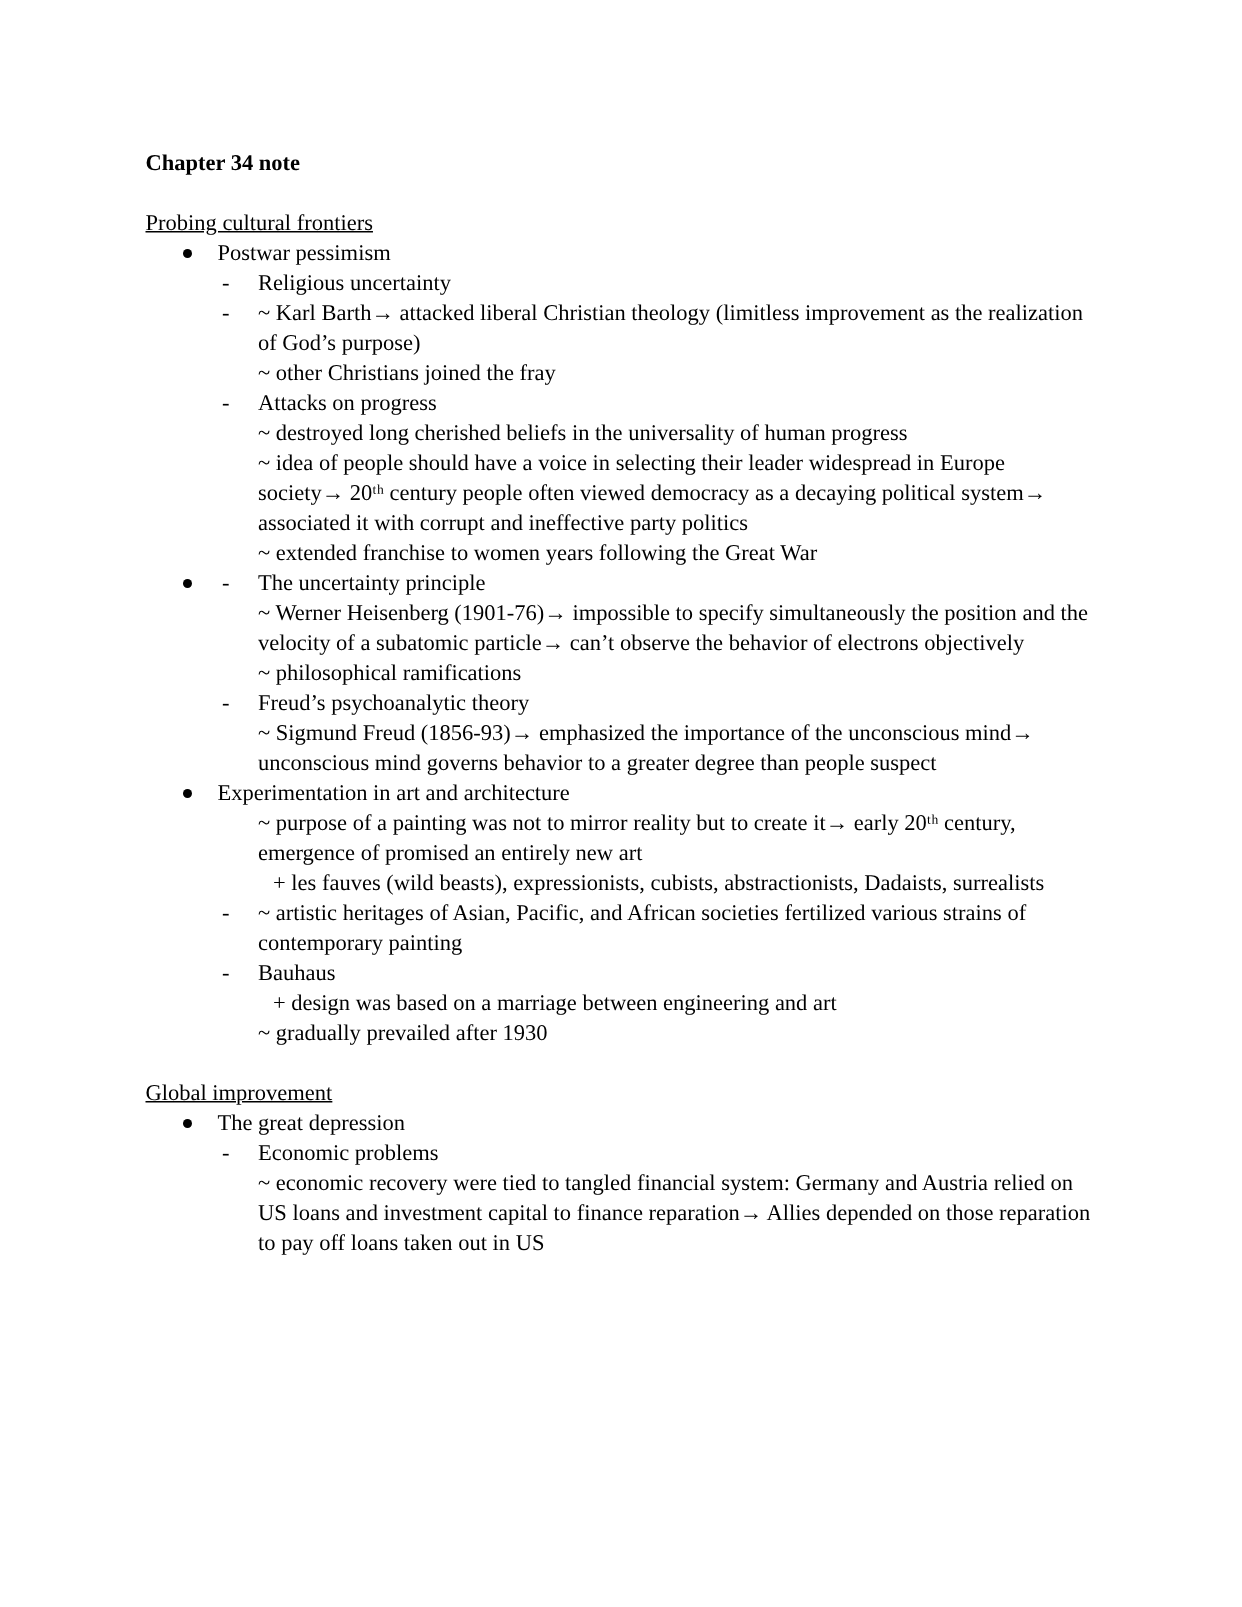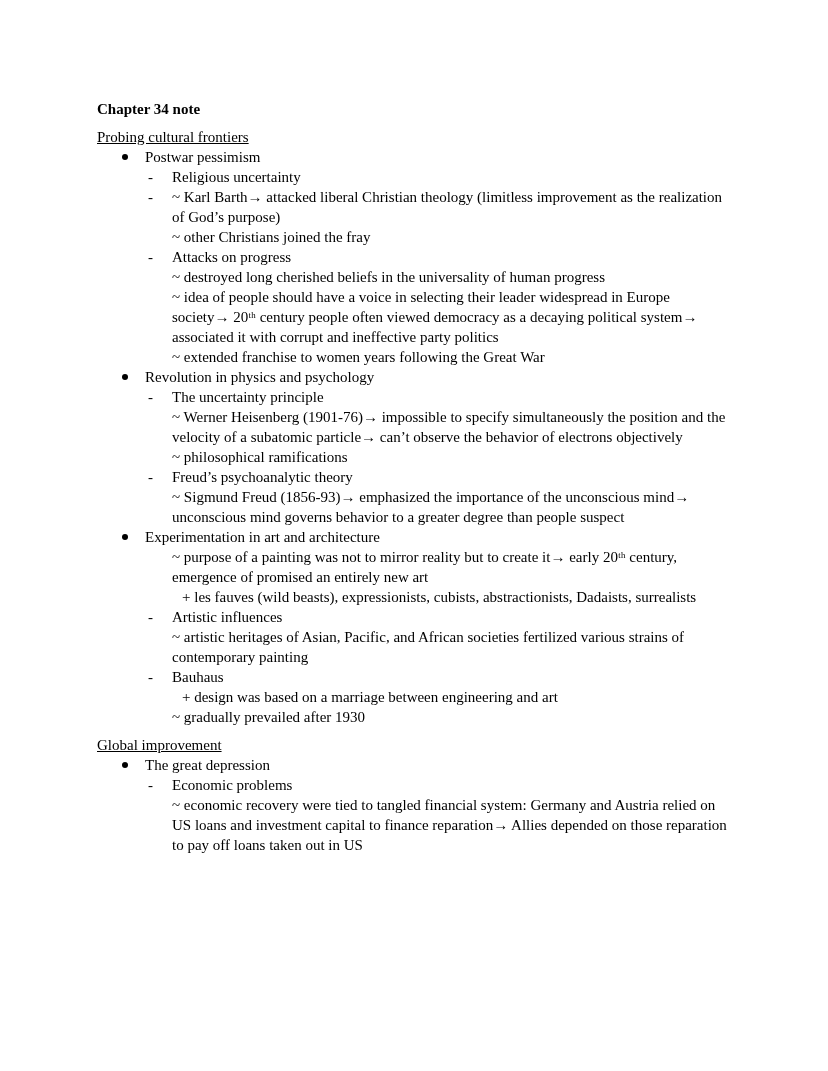--- a/index.html
+++ b/index.html
@@ -18,21 +18,21 @@
   }
   .doc {
     padding: 99px 97px 0 97px;
     box-sizing: border-box;
     width: 828px;
   }
   .title {
     font-weight: bold;
   }
   .heading {
-    margin-top: 8px;
+    margin-top: 20px;
     text-decoration: underline;
   }
   .bullet {
     position: relative;
     padding-left: 48px;
   }
   .bullet-dot {
     position: absolute;
     left: 25px;
     top: 7px;
@@ -77,21 +77,20 @@
           <div class="item">
             <span class="dash">-</span>
             <div class="item-head">Attacks on progress</div>
             <div class="para">~ destroyed long cherished beliefs in the universality of human progress</div>
             <div class="para">~ idea of people should have a voice in selecting their leader widespread in Europe society→ 20ᵗʰ century people often viewed democracy as a decaying political system→ associated it with corrupt and ineffective party politics</div>
             <div class="para">~ extended franchise to women years following the Great War</div>
           </div>
         </div>
         <div class="bullet">
           <span class="bullet-dot"></span>
-          <div class="bullet-label">Revolution in physics and psychology</div>
           <div class="item">
             <span class="dash">-</span>
             <div class="item-head">The uncertainty principle</div>
             <div class="para">~ Werner Heisenberg (1901-76)→ impossible to specify simultaneously the position and the velocity of a subatomic particle→ can’t observe the behavior of electrons objectively</div>
             <div class="para">~ philosophical ramifications</div>
           </div>
           <div class="item">
             <span class="dash">-</span>
             <div class="item-head">Freud’s psychoanalytic theory</div>
             <div class="para">~ Sigmund Freud (1856-93)→ emphasized the importance of the unconscious mind→ unconscious mind governs behavior to a greater degree than people suspect</div>
@@ -99,21 +98,20 @@
         </div>
         <div class="bullet">
           <span class="bullet-dot"></span>
           <div class="bullet-label">Experimentation in art and architecture</div>
           <div class="item">
             <div class="para">~ purpose of a painting was not to mirror reality but to create it→ early 20ᵗʰ century, emergence of promised an entirely new art</div>
             <div class="para plus">+ les fauves (wild beasts), expressionists, cubists, abstractionists, Dadaists, surrealists</div>
           </div>
           <div class="item">
             <span class="dash">-</span>
-            <div class="item-head">Artistic influences</div>
             <div class="para">~ artistic heritages of Asian, Pacific, and African societies fertilized various strains of contemporary painting</div>
           </div>
           <div class="item">
             <span class="dash">-</span>
             <div class="item-head">Bauhaus</div>
             <div class="para plus">+ design was based on a marriage between engineering and art</div>
             <div class="para">~ gradually prevailed after 1930</div>
           </div>
         </div>
       </div>

